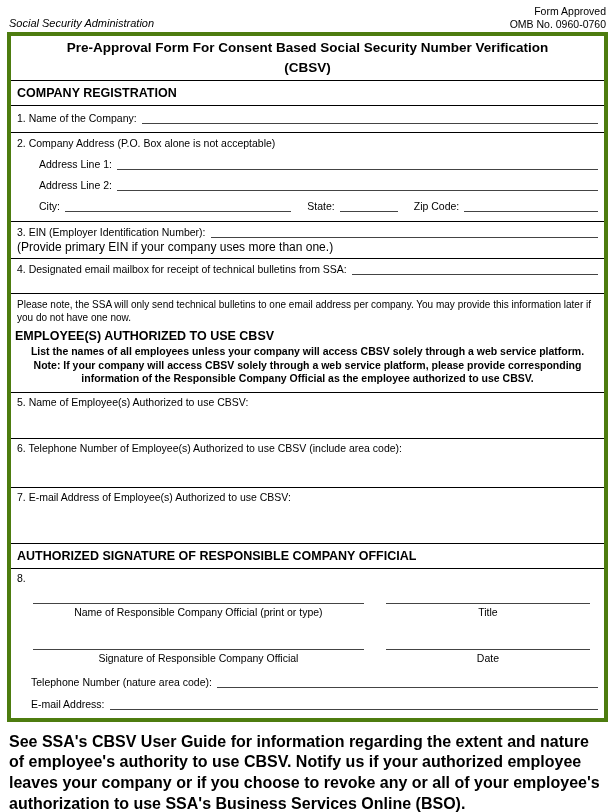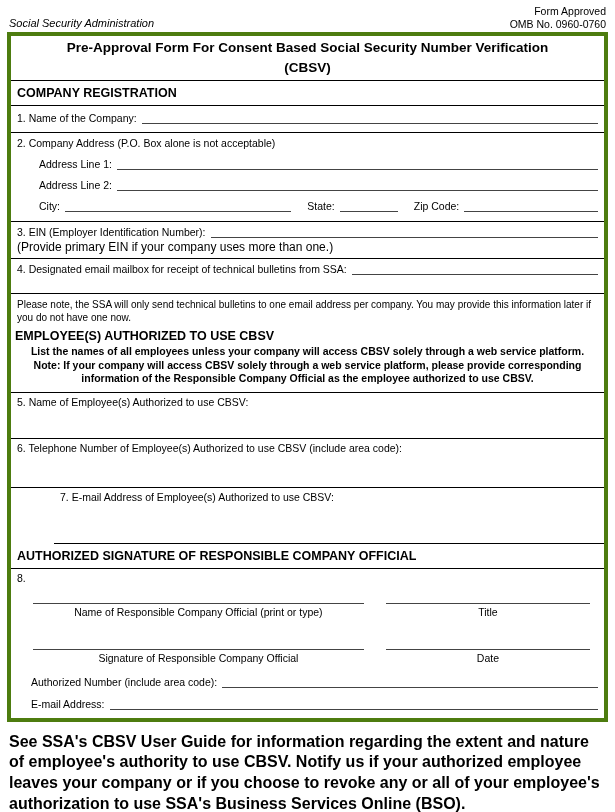--- a/index.html
+++ b/index.html
@@ -41,21 +41,21 @@
   .row-f2 { padding:4px 6px 9px; }
   .row-f3 { padding:4px 6px 4px; }
   .tiny { font-size:12px; margin-top:2px; }
   .row-f4 { padding:4px 6px; }
   .spacer14 { height:14px; }
   .row-note { font-size:10px; line-height:1.3; padding:4px 6px 2px; }
   .row-emp { padding:1px 4px 4px; }
   .instructions { font-weight:700; font-size:10.5px; text-align:center; line-height:1.28; padding:0 4px 2px; }
   .row-f5 { min-height:46px; }
   .row-f6 { min-height:49px; }
-  .row-f7 { min-height:56px;margin-left:43px; }
+  .row-f7 { min-height:56px; }
 
   .row-sig { padding:3px 6px 8px; }
   .sig-cols { display:flex; margin:4px 8px 0 16px; }
   .sig-caps { display:flex; margin:2px 8px 0 16px; }
   .sig-line { border-bottom:1px solid #444; height:16px; cursor:text; }
   .col-left { flex:1.62; margin-right:22px; }
   .col-right { flex:1; }
   .cap { text-align:center; font-size:10.5px; }
   .mt16 { margin-top:16px; }
   .mt12 { margin-top:12px; }
@@ -174,21 +174,21 @@
       <div class="sig-cols mt16">
         <div class="sig-line col-left"></div>
         <div class="sig-line col-right"></div>
       </div>
       <div class="sig-caps">
         <div class="cap col-left">Signature of Responsible Company Official</div>
         <div class="cap col-right">Date</div>
       </div>
 
       <div class="inline indent-sm mt12">
-        <span class="lbl">Authorized Number (include area code):</span>
+        <span class="lbl">Telephone Number (nature area code):</span>
         <div class="fill"></div>
       </div>
       <div class="inline indent-sm mt10">
         <span class="lbl">E-mail Address:</span>
         <div class="fill"></div>
       </div>
     </div>
 
   </div>
 

